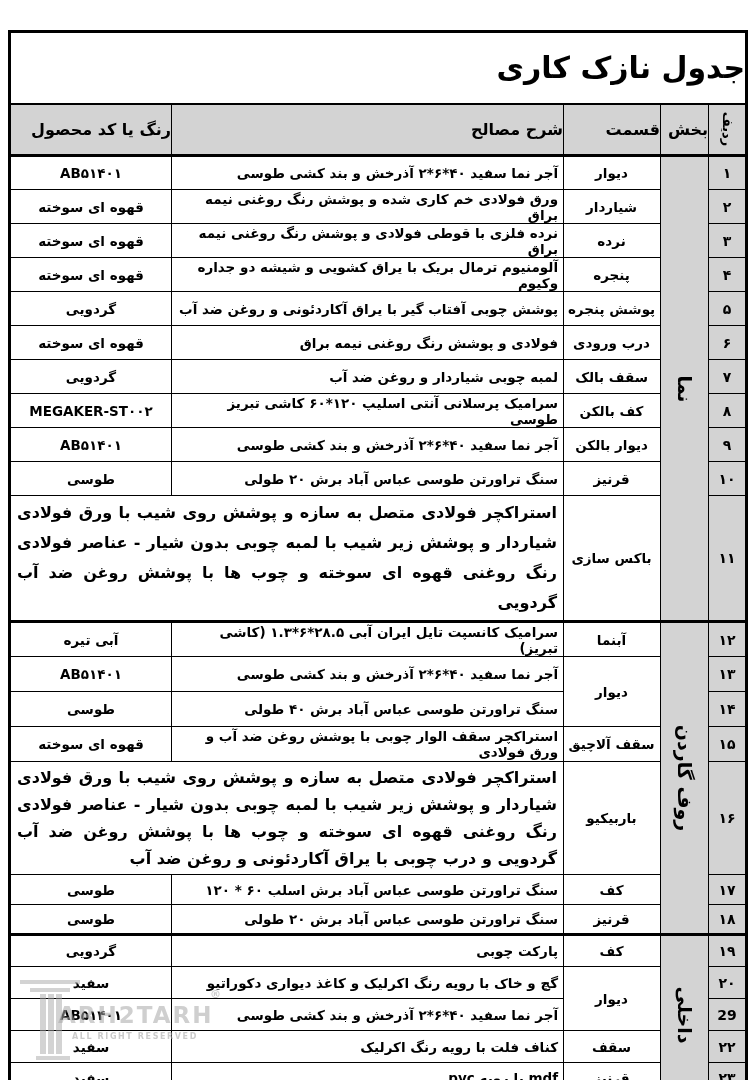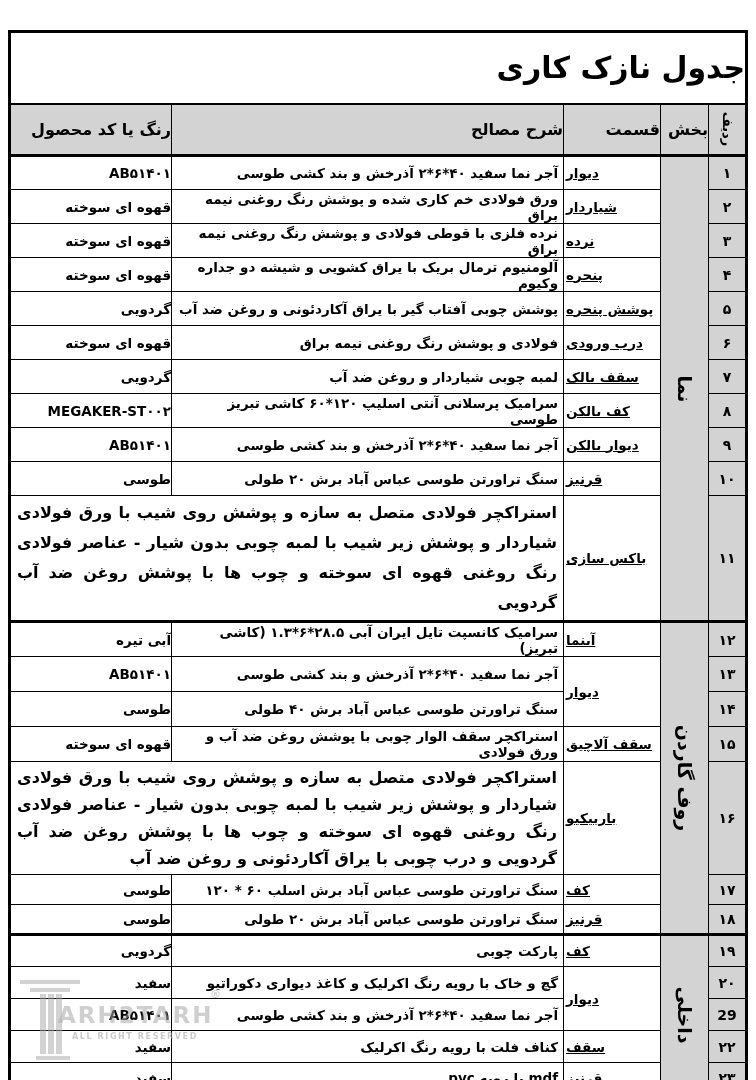--- a/index.html
+++ b/index.html
@@ -32,23 +32,23 @@
   tr.rh td{
     background:#d3d3d3;border-bottom:3px solid #000;
     text-align:right;font-weight:bold;font-size:16px;
   }
   
   tr.sec-top td{border-top:3px solid #000;}
   
   td.no{background:#d3d3d3;text-align:center;font-weight:bold;font-size:14px;}
   td.sec{background:#d3d3d3;position:relative;}
   td.hd-rot{position:relative;}
-  td.part{text-align:left;font-weight:bold;font-size:13.5px;padding:0 3px 0 2px;text-decoration:underline;}
+  td.part{text-align:center;font-weight:bold;font-size:13.5px;padding:0 3px 0 2px;}
   td.desc{text-align:right;font-weight:bold;font-size:13.5px;padding:0 5px;}
-  td.clr{font-weight:bold;font-size:13.5px;}
+  td.clr{text-align:center;font-weight:bold;font-size:13.5px;}
   td.merged{
     text-align:justify;font-weight:bold;font-size:16px;
     padding:2px 6px;line-height:30px;
   }
   tr.h88 td.merged{line-height:27px;}
   .vlabel{
     position:absolute;top:50%;left:50%;
     transform:translate(-50%,-50%) rotate(90deg);
     white-space:nowrap;font-weight:bold;font-size:19px;
   }

